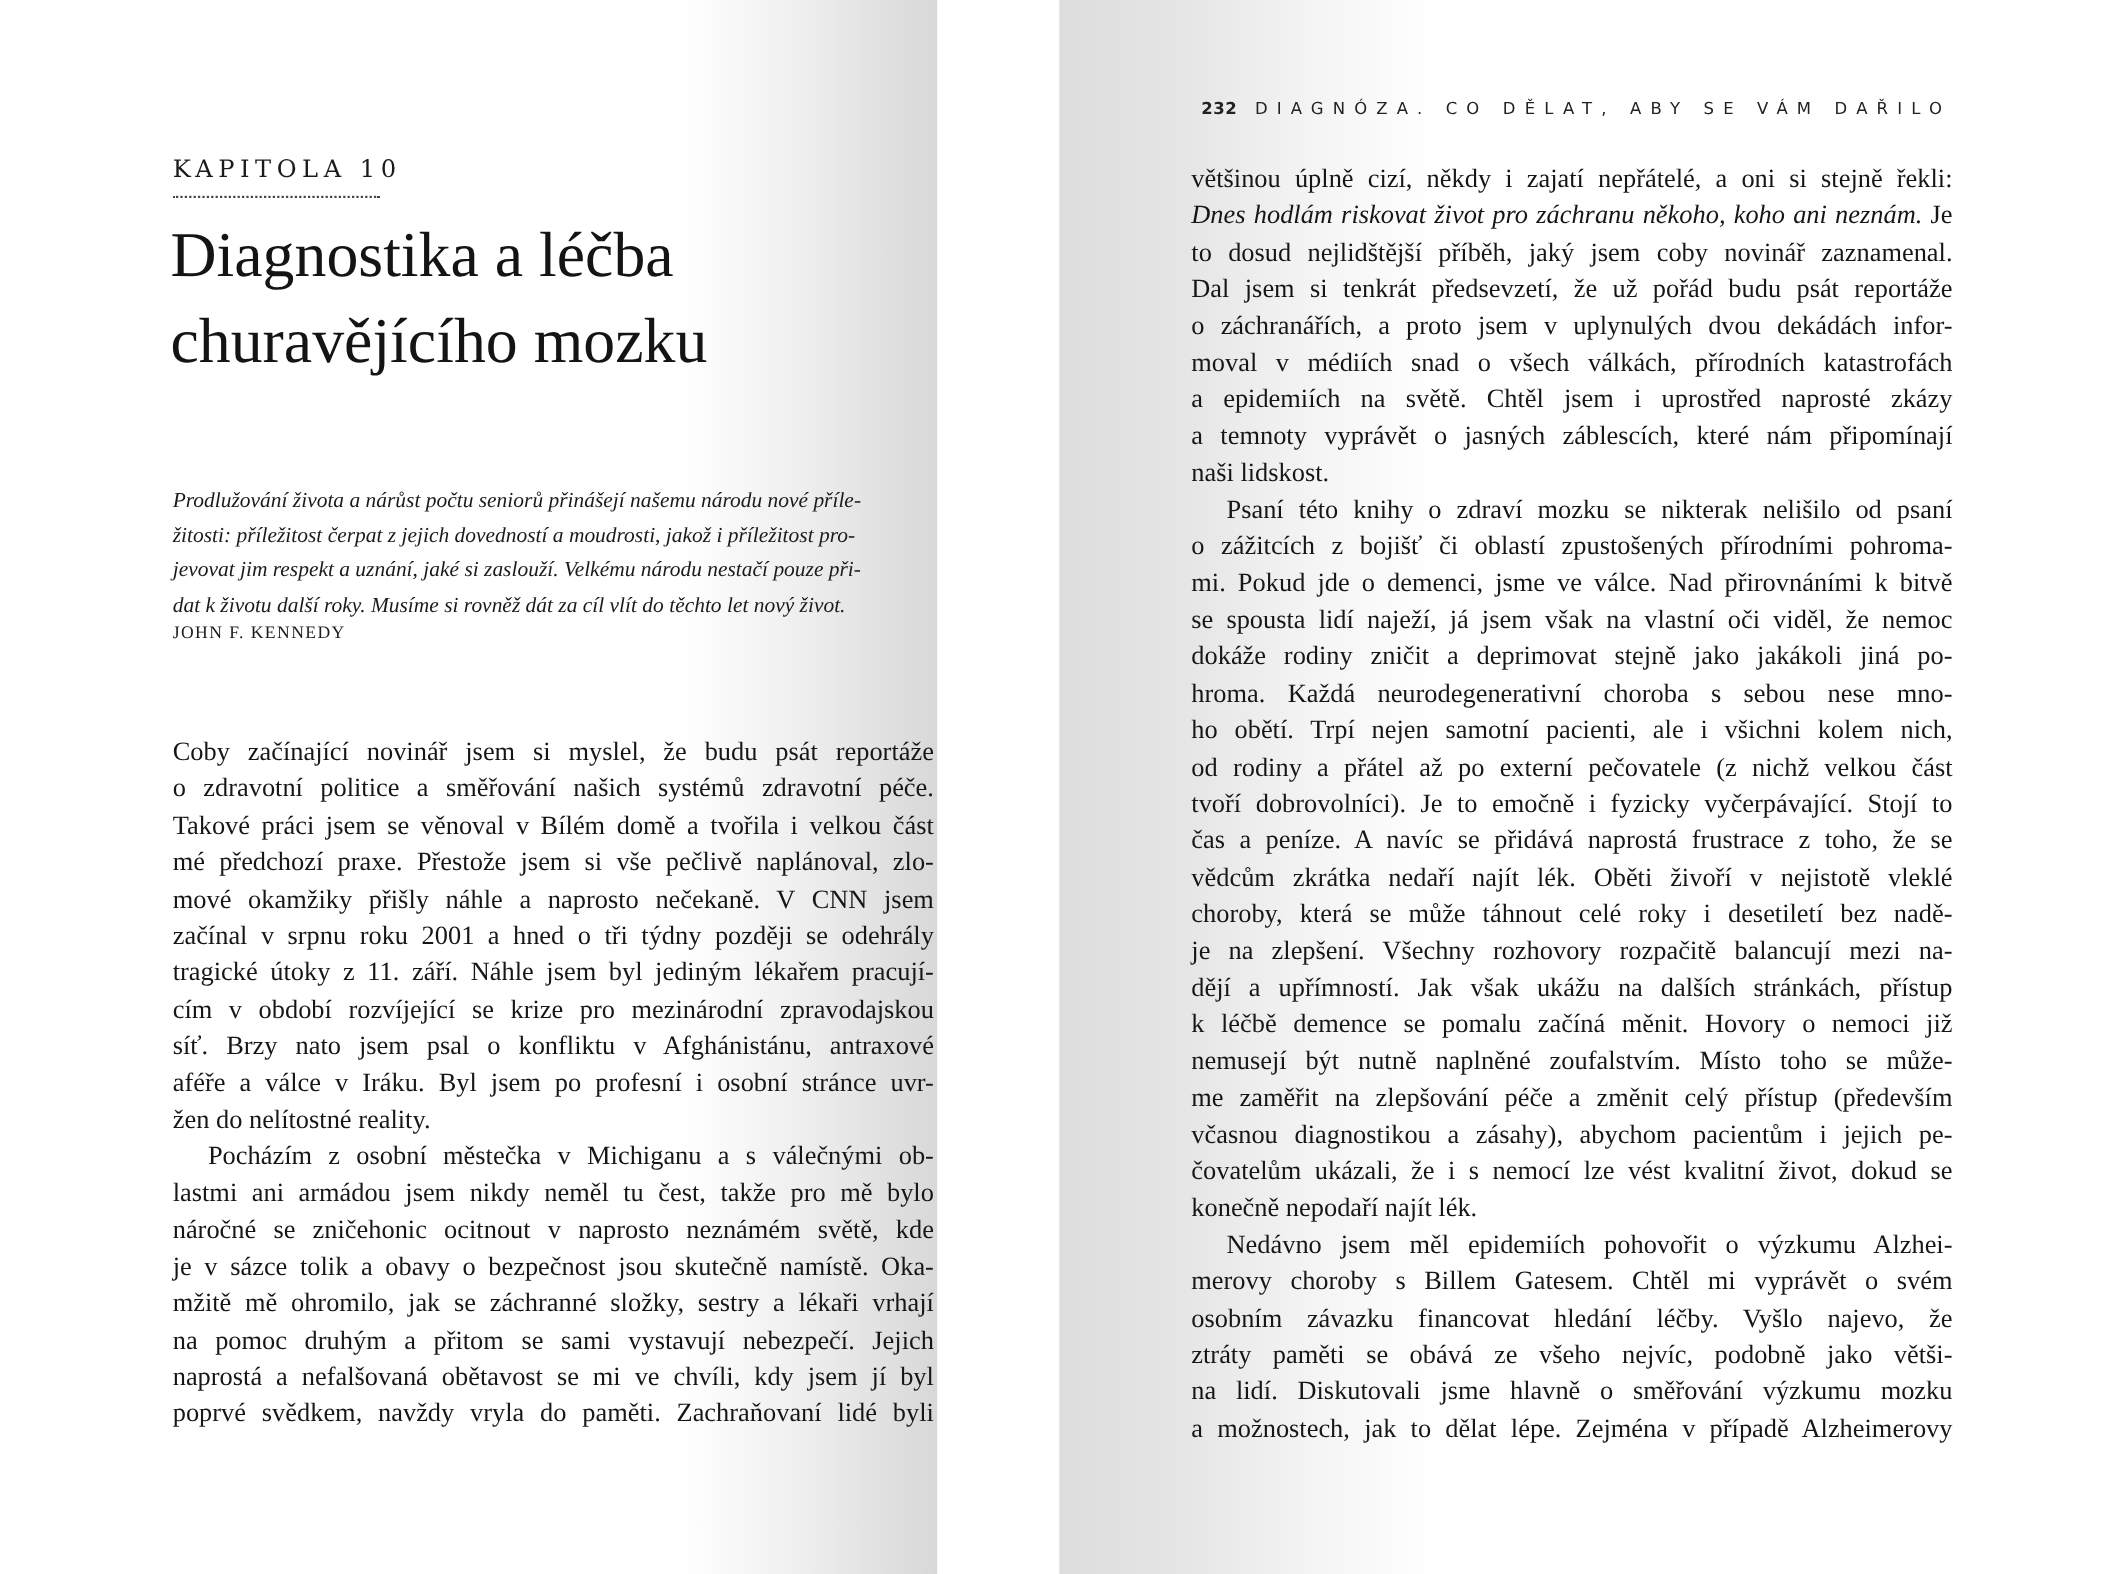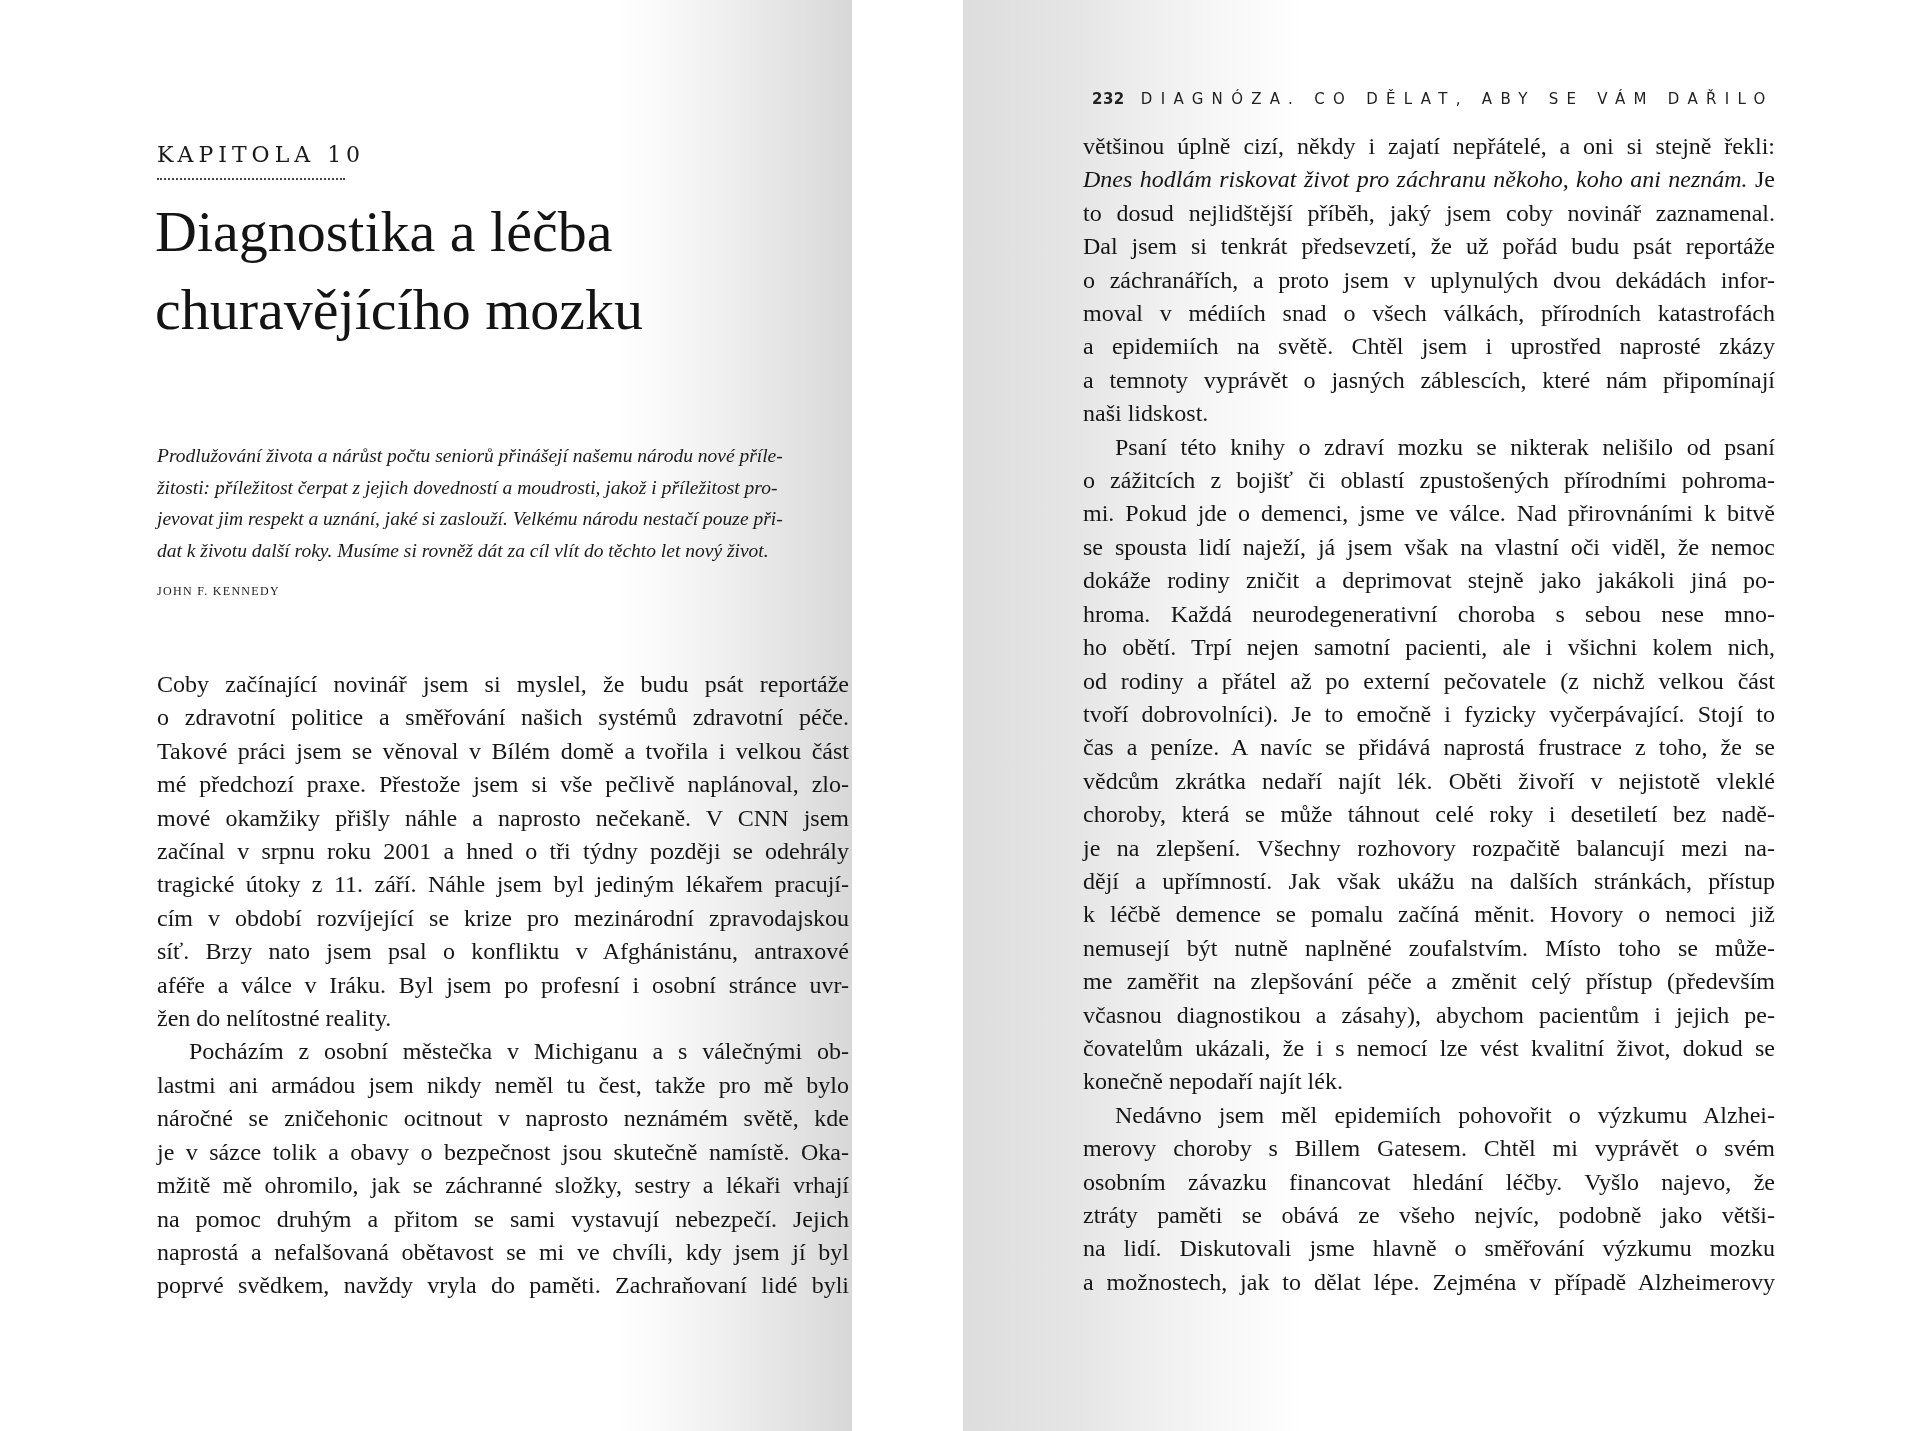--- a/index.html
+++ b/index.html
@@ -89,23 +89,23 @@
       color: #1a1a1a;
       margin: 0;
       text-align: justify;
     }
     .epigraph-line {
       display: block;
       white-space: nowrap;
     }
     .epigraph-author {
       font-family: "Liberation Serif", serif;
-      font-size: 12px;
+      font-size: 16px;
       letter-spacing: 1.3px;
-      margin-top: 18px;
+      margin-top: 1px;
       color: #1a1a1a;
     }
 
     .body-text {
       position: absolute;
       width: 692px;
       font-family: "Liberation Serif", serif;
       font-size: 24px;
       line-height: 33.4px;
       color: #161616;
@@ -122,21 +122,21 @@
     }
     .body-text .line.indent {
       padding-left: 32px;
     }
     .left-body {
       left: 157px;
       top: 668px;
     }
     .right-body {
       left: 1083px;
-      top: 130px;
+      top: 147px;
     }
     .italic { font-style: italic; }
 
     
     .running-header {
       position: absolute;
       left: 1092px;
       top: 90px;
       font-family: "DejaVu Sans", sans-serif;
       font-size: 15px;

